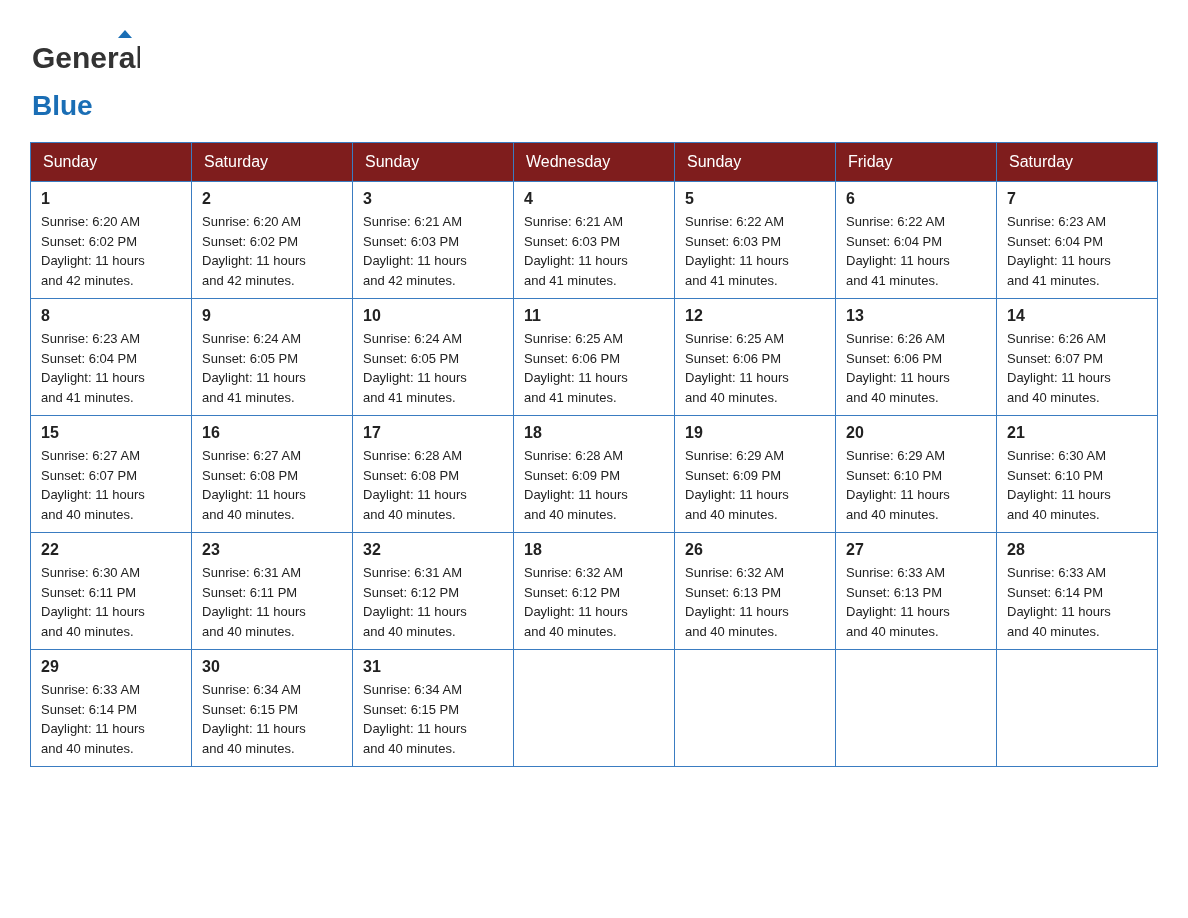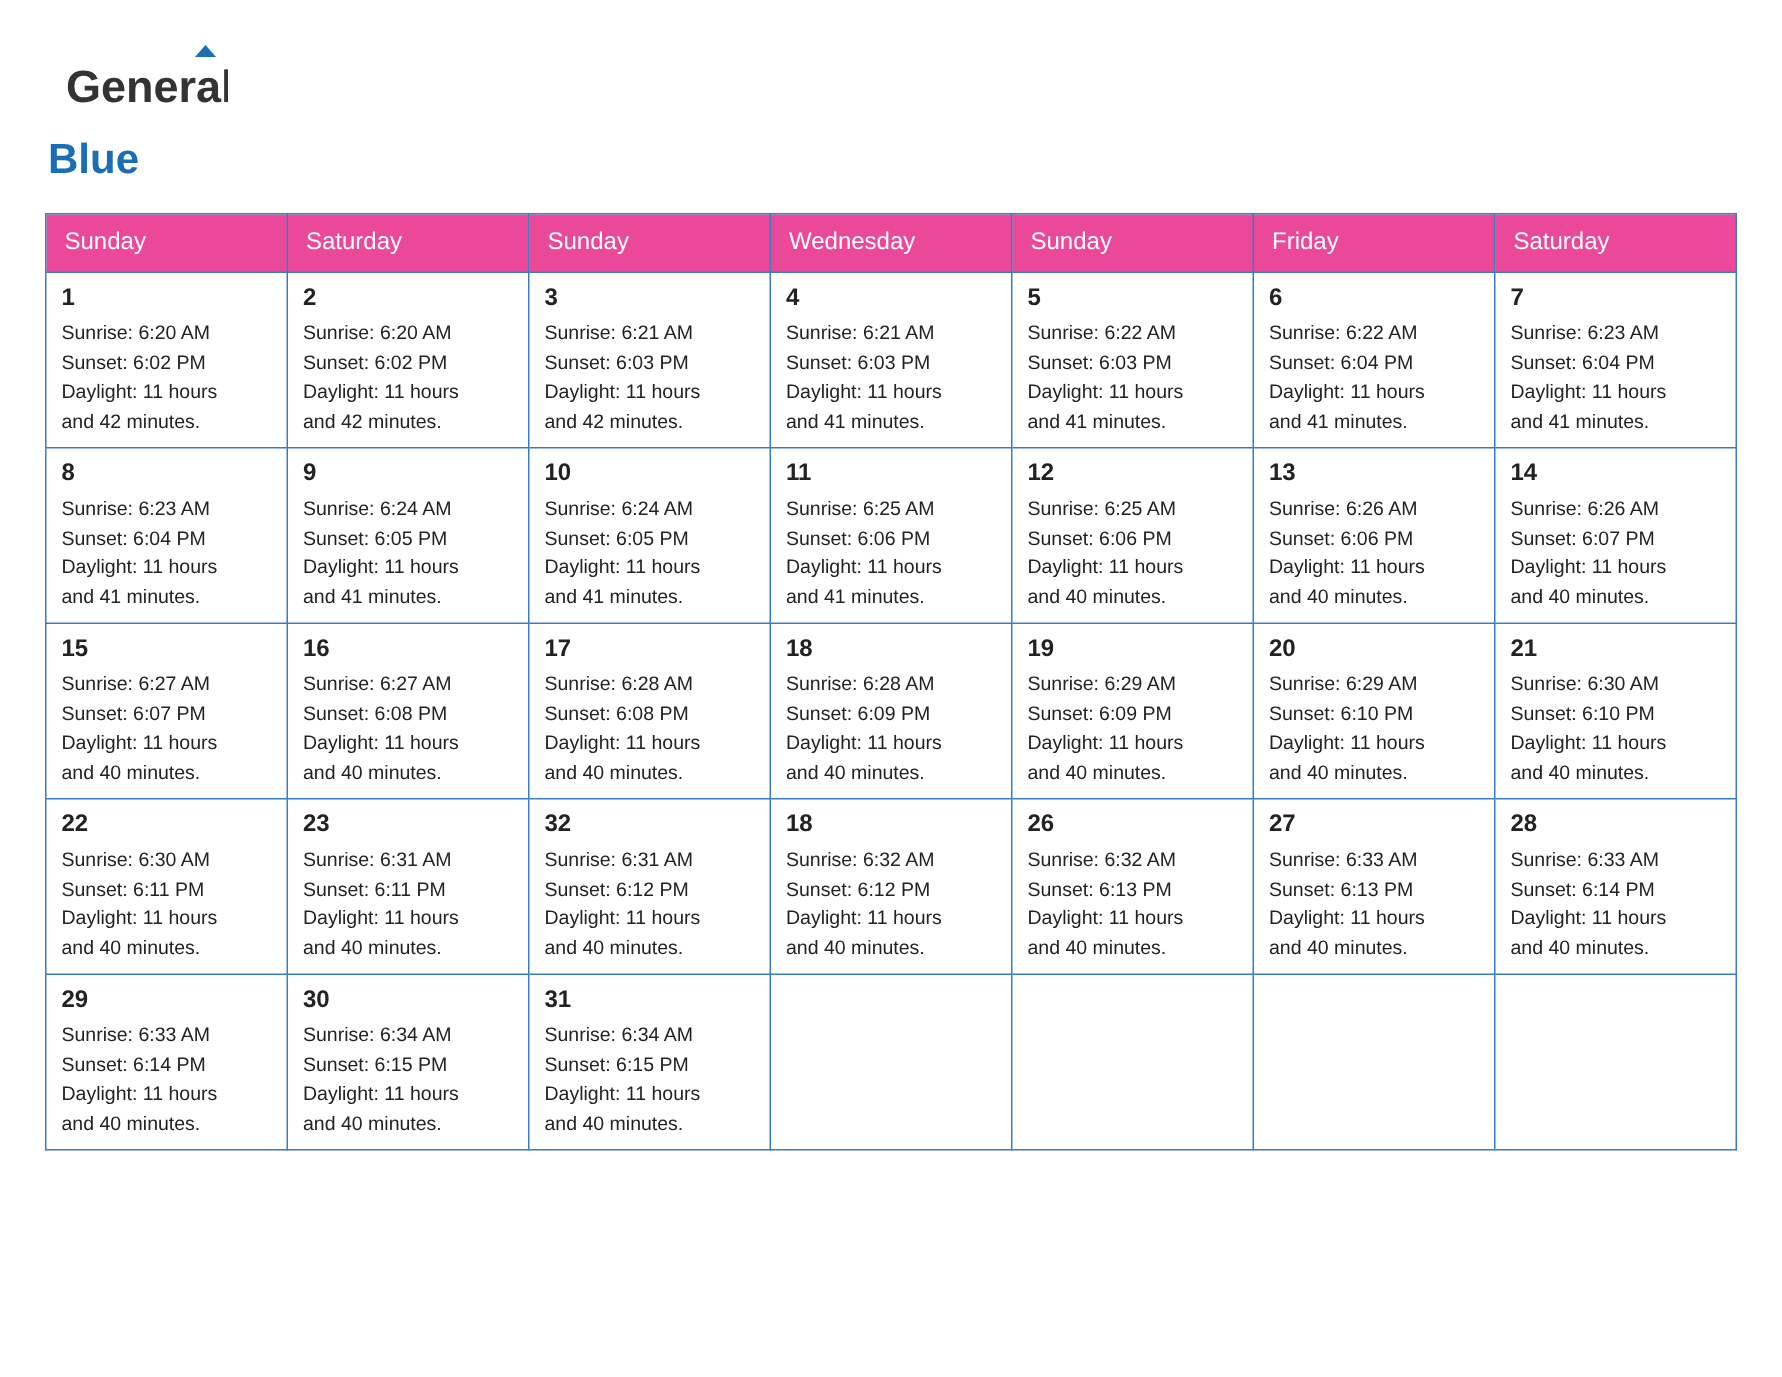--- a/index.html
+++ b/index.html
@@ -18,21 +18,20 @@
     }
     .logo {
       display: flex;
       align-items: center;
     }
     .logo-text {
       font-size: 22px;
       font-weight: bold;
       color: #3b82f6;
       line-height: 1.1;
-      margin-left: 12px;
     }
     .logo-wrapper {
       display: flex;
       flex-direction: column;
     }
     .logo-line1 {
       display: flex;
       align-items: center;
     }
     .title-section {
@@ -48,21 +47,21 @@
       font-size: 20px;
       color: #444;
       margin-top: 4px;
     }
     .calendar-table {
       width: 100%;
       border-collapse: collapse;
       border: 1px solid #3a7cc1;
     }
     .calendar-table th {
-      background-color: #ec4899;
+      background-color: #7f1d1d;
       color: #fff;
       font-size: 16px;
       font-weight: normal;
       padding: 10px 12px;
       text-align: left;
       border: 1px solid #3a7cc1;
     }
     .calendar-table td {
       vertical-align: top;
       padding: 8px 10px;

